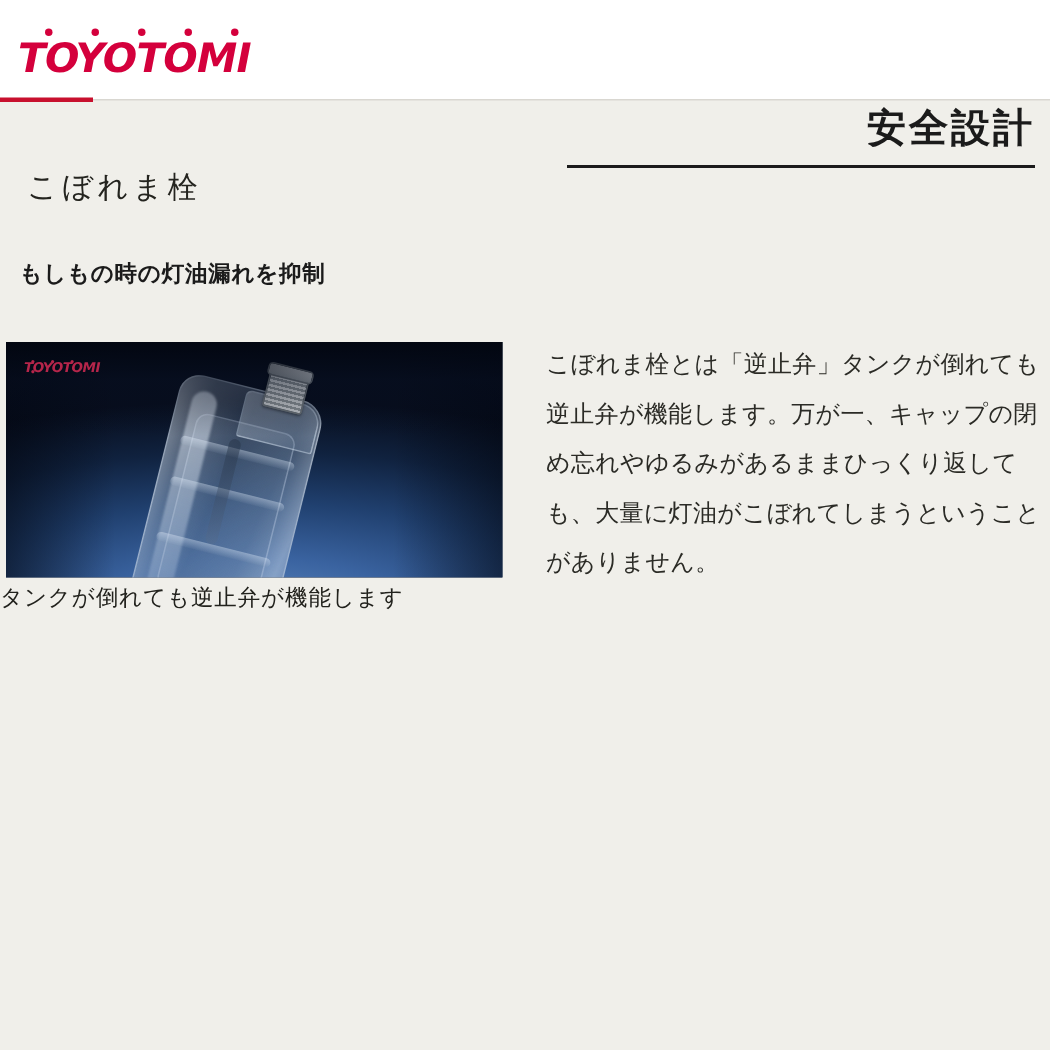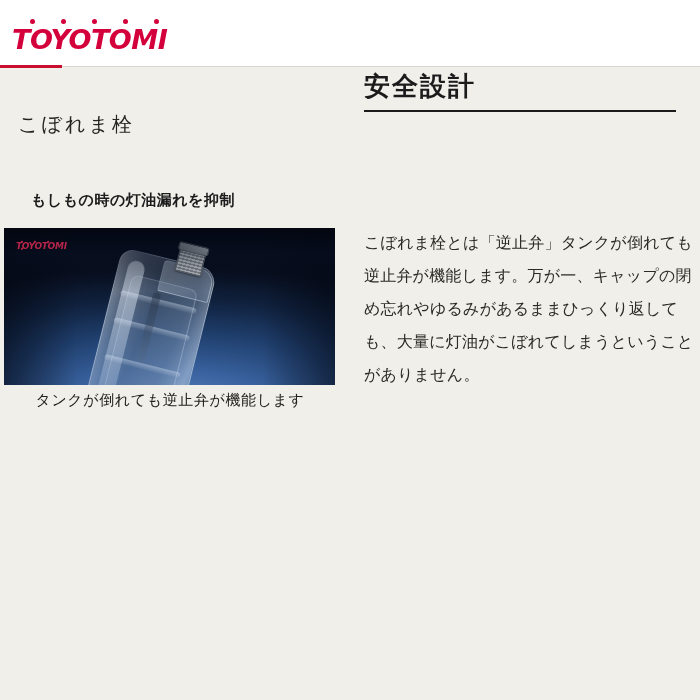--- a/index.html
+++ b/index.html
@@ -69,24 +69,24 @@
     position: absolute;
     left: 0; top: 65px;
     width: 62px;
     height: 3px;
     background: #c8102e;
   }
 
   
   .title-block {
     position: absolute;
-    left: 364px;
+    left: 378px;
     top: 68px;
     width: 312px;
-    text-align: left;
+    text-align: right;
   }
   .page-title {
     font-family: "DejaVu Serif", "Liberation Serif", serif;
     font-size: 26px;
     font-weight: 700;
     color: #1b1b1b;
     letter-spacing: 2px;
     line-height: 36px;
     margin: 0;
     padding: 0 0 6px 0;
@@ -122,21 +122,21 @@
     padding: 44px 0 0 8px;
     line-height: 28px;
     font-weight: 400;
   }
   .sub-heading {
     font-family: "DejaVu Sans", sans-serif;
     font-size: 15px;
     font-weight: 700;
     color: #1b1b1b;
     letter-spacing: 0.5px;
-    margin: 18px;
+    margin: 0;
     padding: 34px 0 0 3px;
     line-height: 20px;
   }
 
   
   .photo-wrap {
     position: absolute;
     left: 4px;
     top: 228px;
     width: 331px;
@@ -274,22 +274,22 @@
     border-radius: 4px 14px 2px 2px;
     background: linear-gradient(135deg, rgba(224,234,246,0.42), rgba(104,126,154,0.24));
     border: 1px solid rgba(212,226,242,0.35);
   }
 
   .photo-caption {
     position: absolute;
     left: 0;
     top: 389px;
     width: 340px;
-    text-align: center;
-    font-family: Liberation Serif, serif;
+    text-align: left;
+    font-family: Liberation Mono, monospace;
     font-size: 15px;
     color: #22221d;
     letter-spacing: 0.6px;
     line-height: 22px;
   }
 
   
   .body-copy {
     position: absolute;
     left: 364px;

